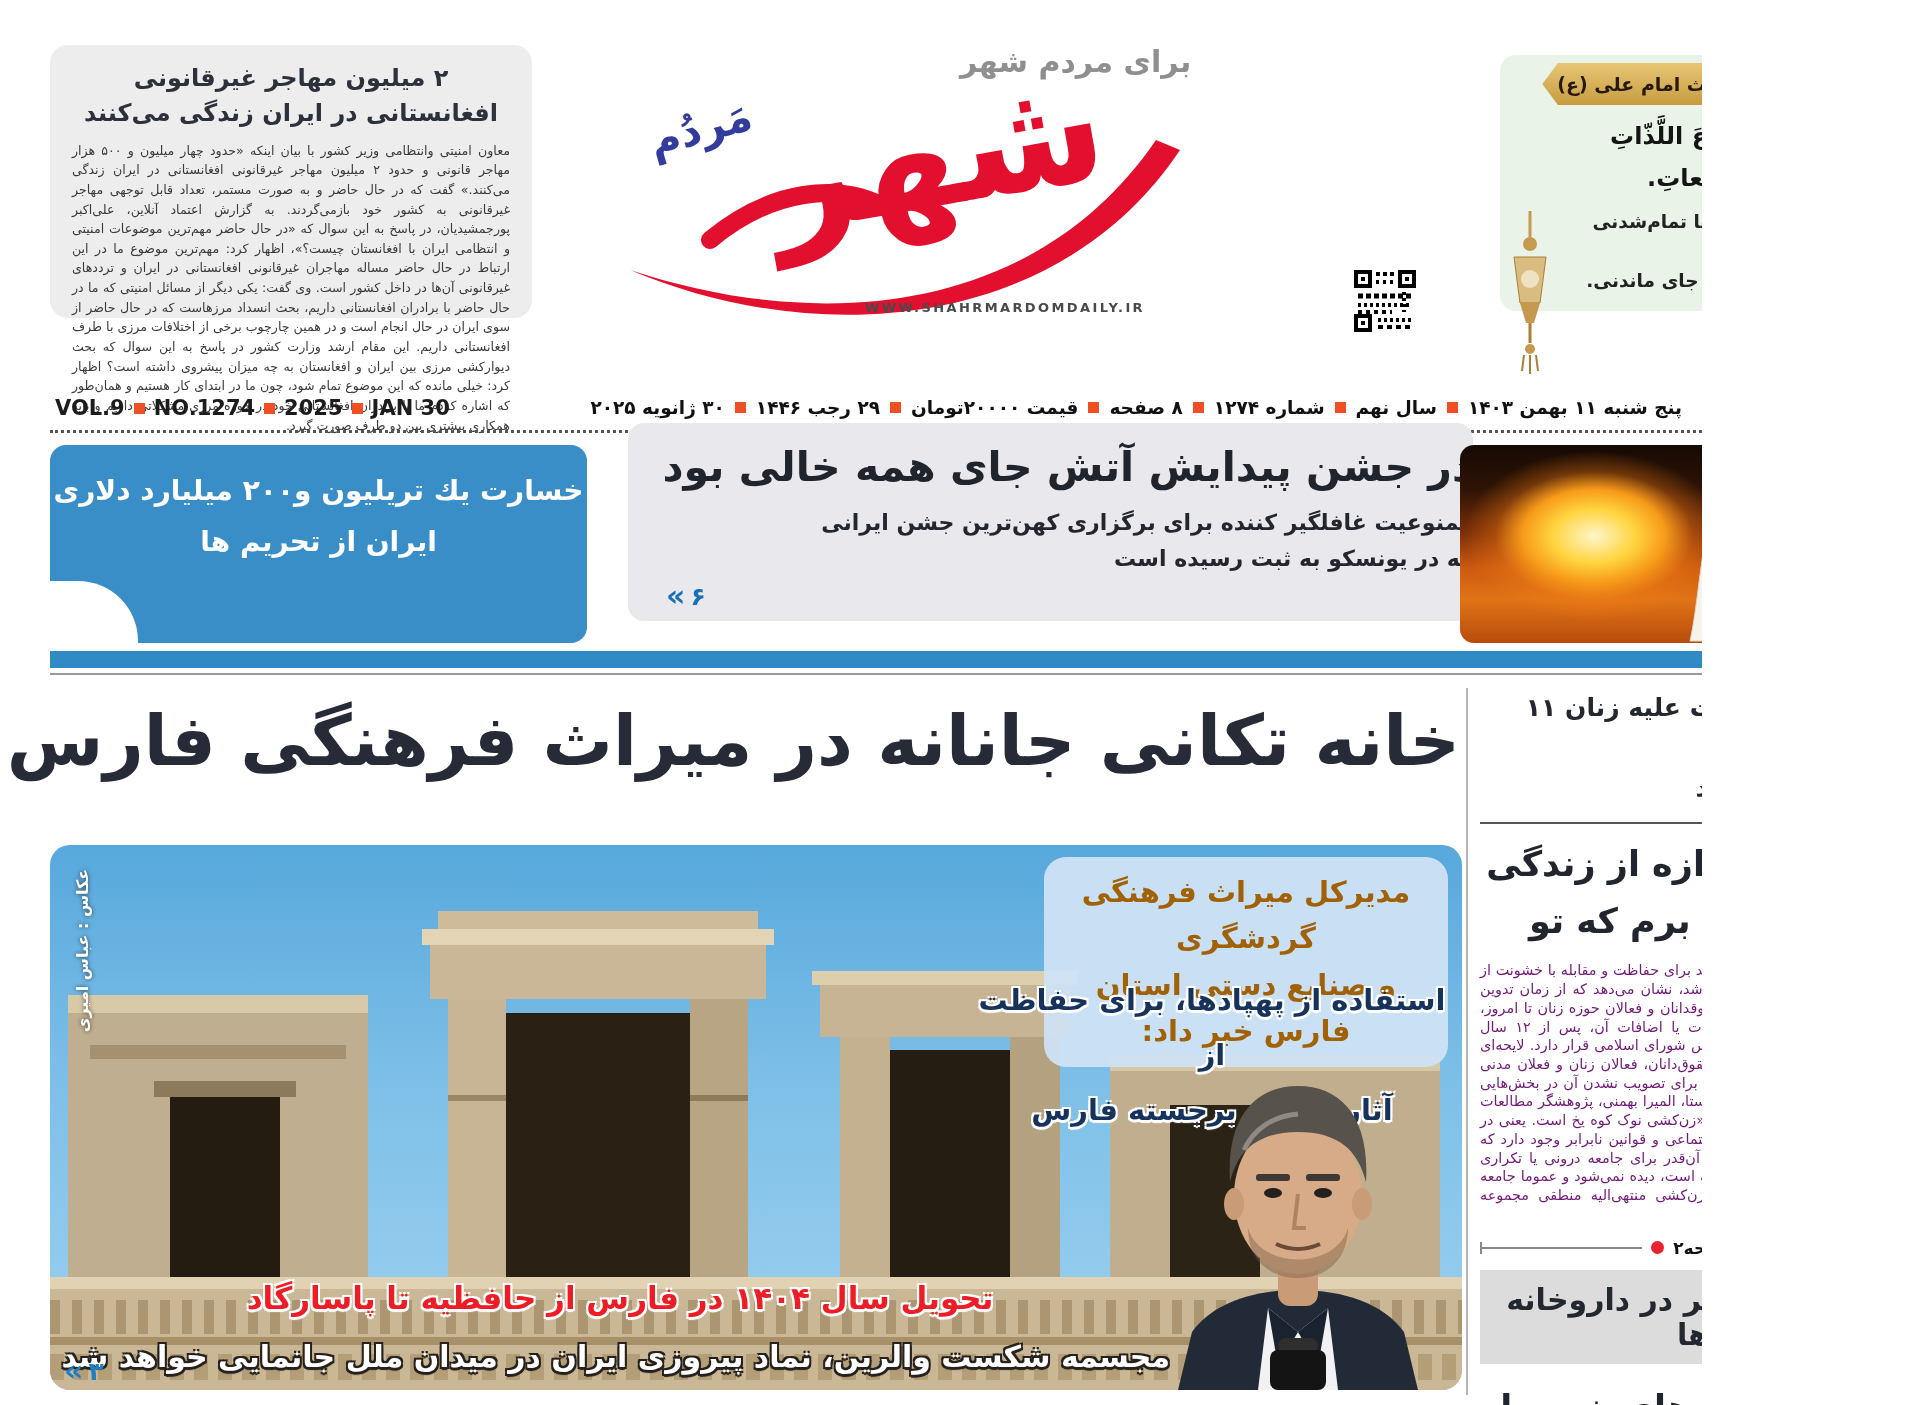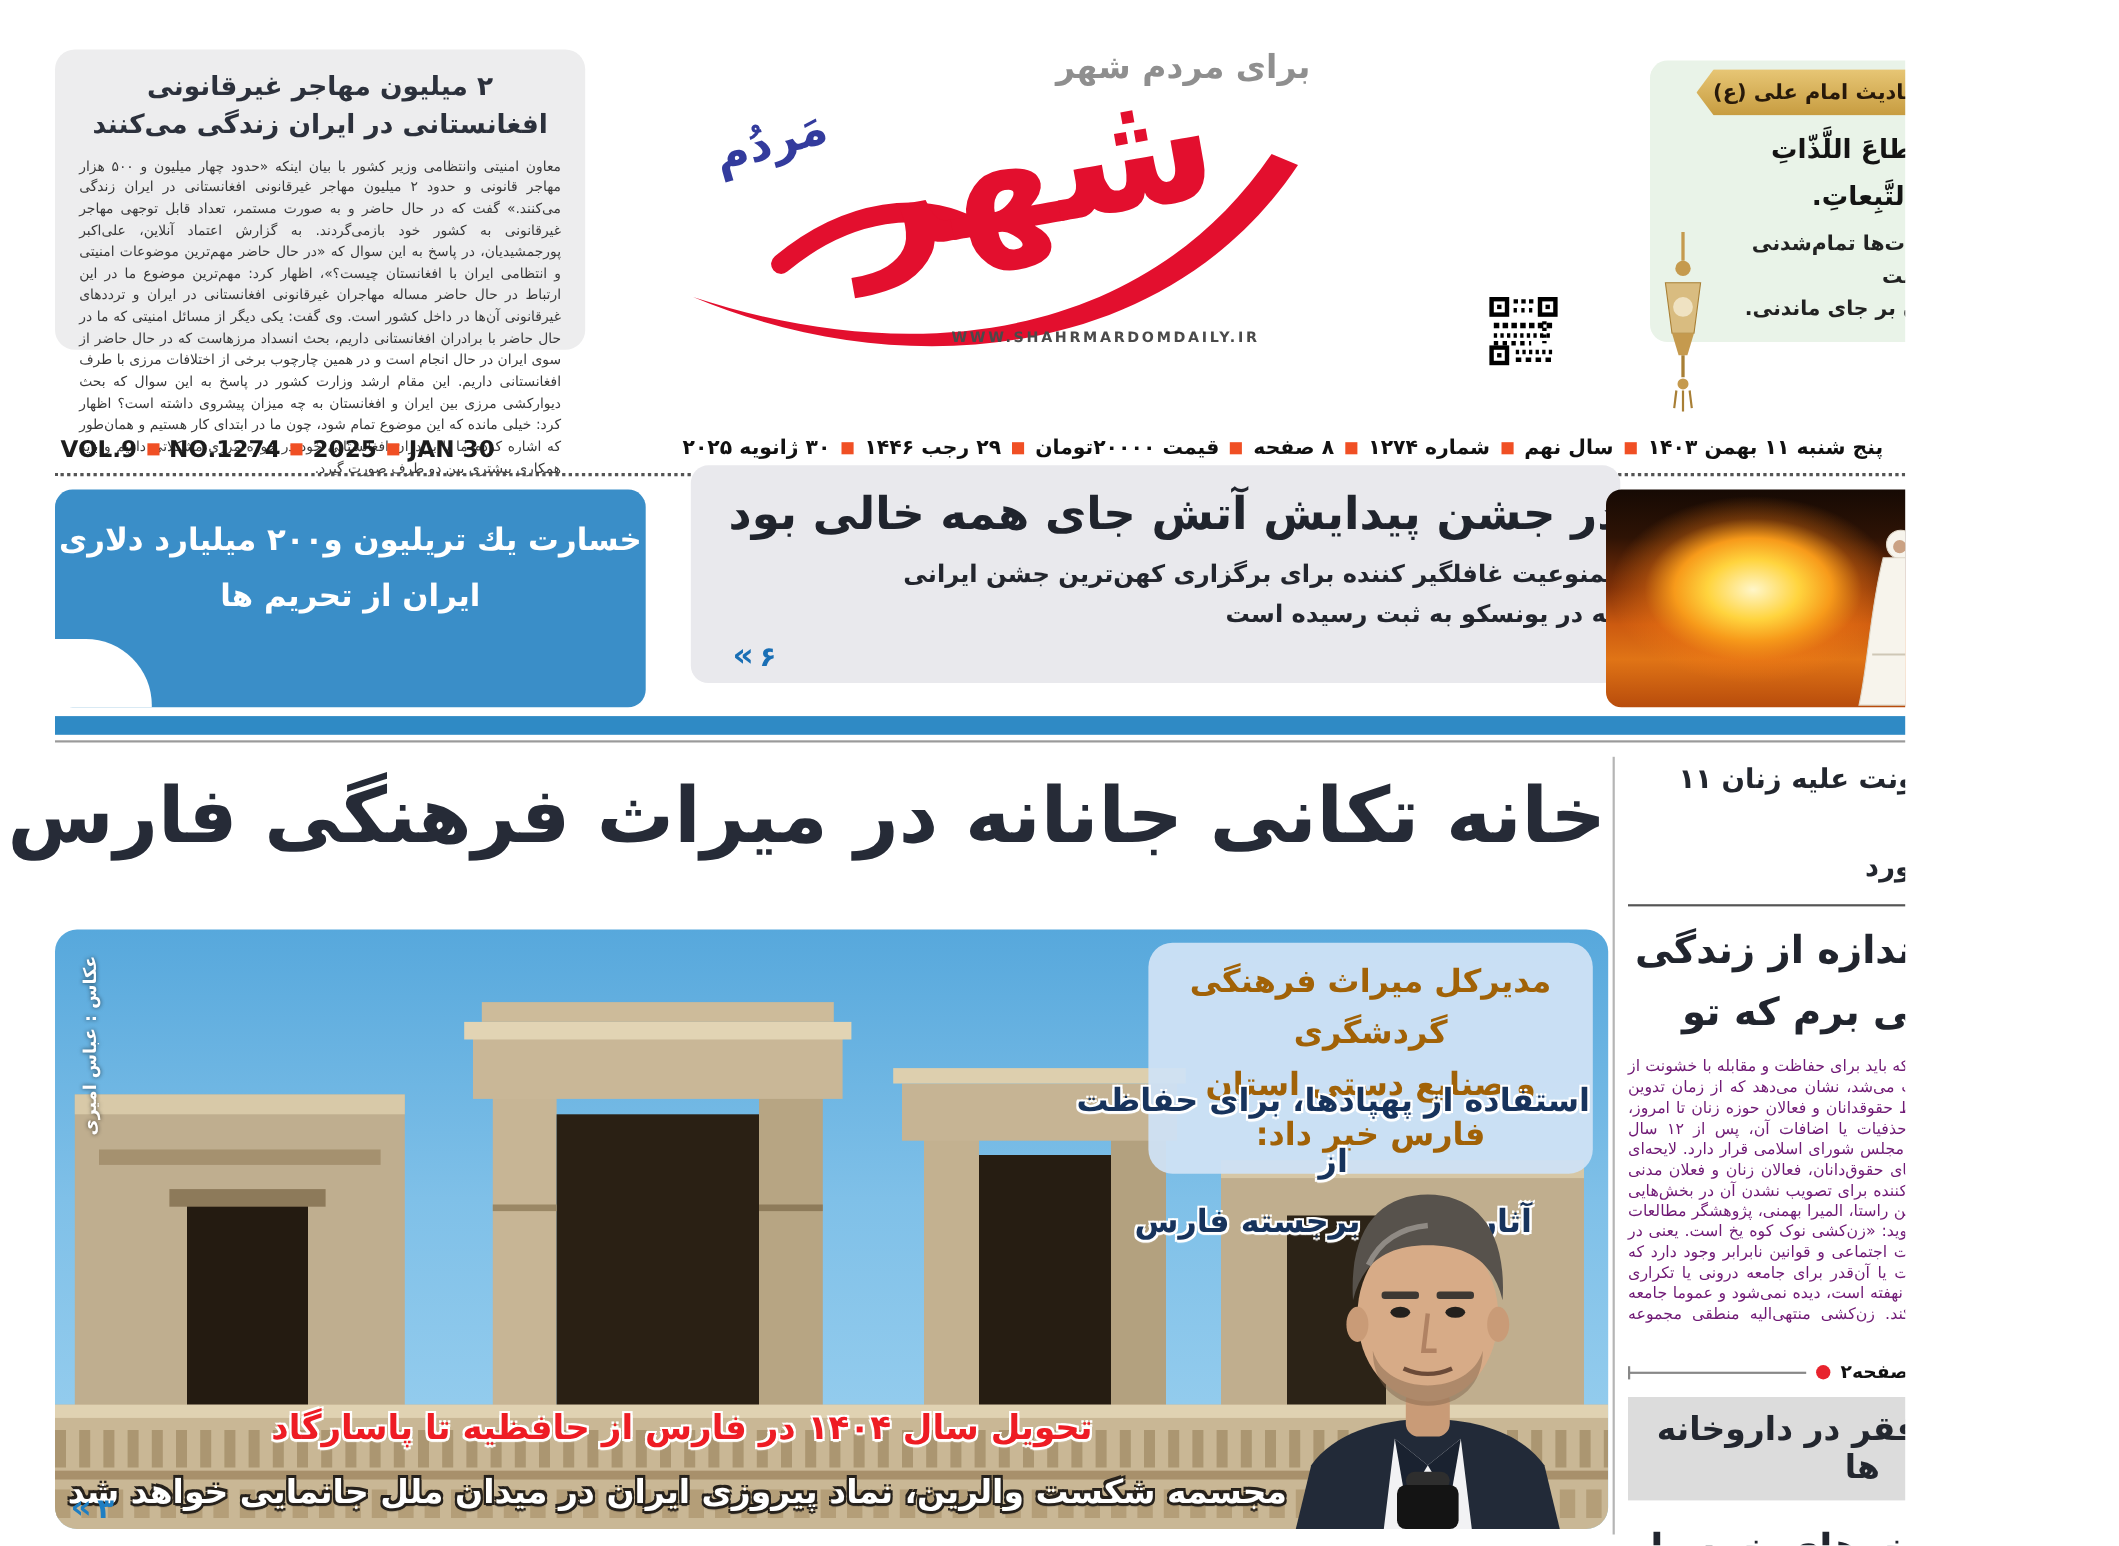--- a/index.html
+++ b/index.html
@@ -1,17 +1,17 @@
 <!DOCTYPE html>
 <html lang="fa"><head>
 <meta charset="utf-8">
 <style>
   html,body{margin:0;padding:0;background:#fff;}
   .page{position:relative;width:1702px;height:1405px;background:#fff;overflow:hidden;
-        font-family:"DejaVu Sans",sans-serif;direction:rtl;padding-left:30px;}
+        font-family:"DejaVu Sans",sans-serif;direction:rtl;}
   
   .story-box{position:absolute;left:50px;top:45px;width:482px;height:273px;background:#ededee;
              border-radius:18px;padding:12px 22px;box-sizing:border-box;}
   .story-box .hl{margin:4px 0 10px;font-size:24px;font-weight:bold;color:#2c313c;text-align:center;line-height:1.45;}
   .story-box .bd{margin:0;font-size:12.6px;line-height:1.56;text-align:justify;color:#3a3a3a;}
   .slogan{position:absolute;left:960px;top:44px;width:240px;font-size:30px;font-weight:900;color:#8f8f8f;text-align:left;}
   .logo-svg{position:absolute;left:540px;top:30px;width:680px;height:290px;}
   .logo-blue{position:absolute;left:648px;top:104px;font-size:42px;font-weight:bold;color:#333b9d;
              transform:rotate(-16deg);}
   .site-url{position:absolute;left:862px;top:300px;width:286px;text-align:center;direction:ltr;

